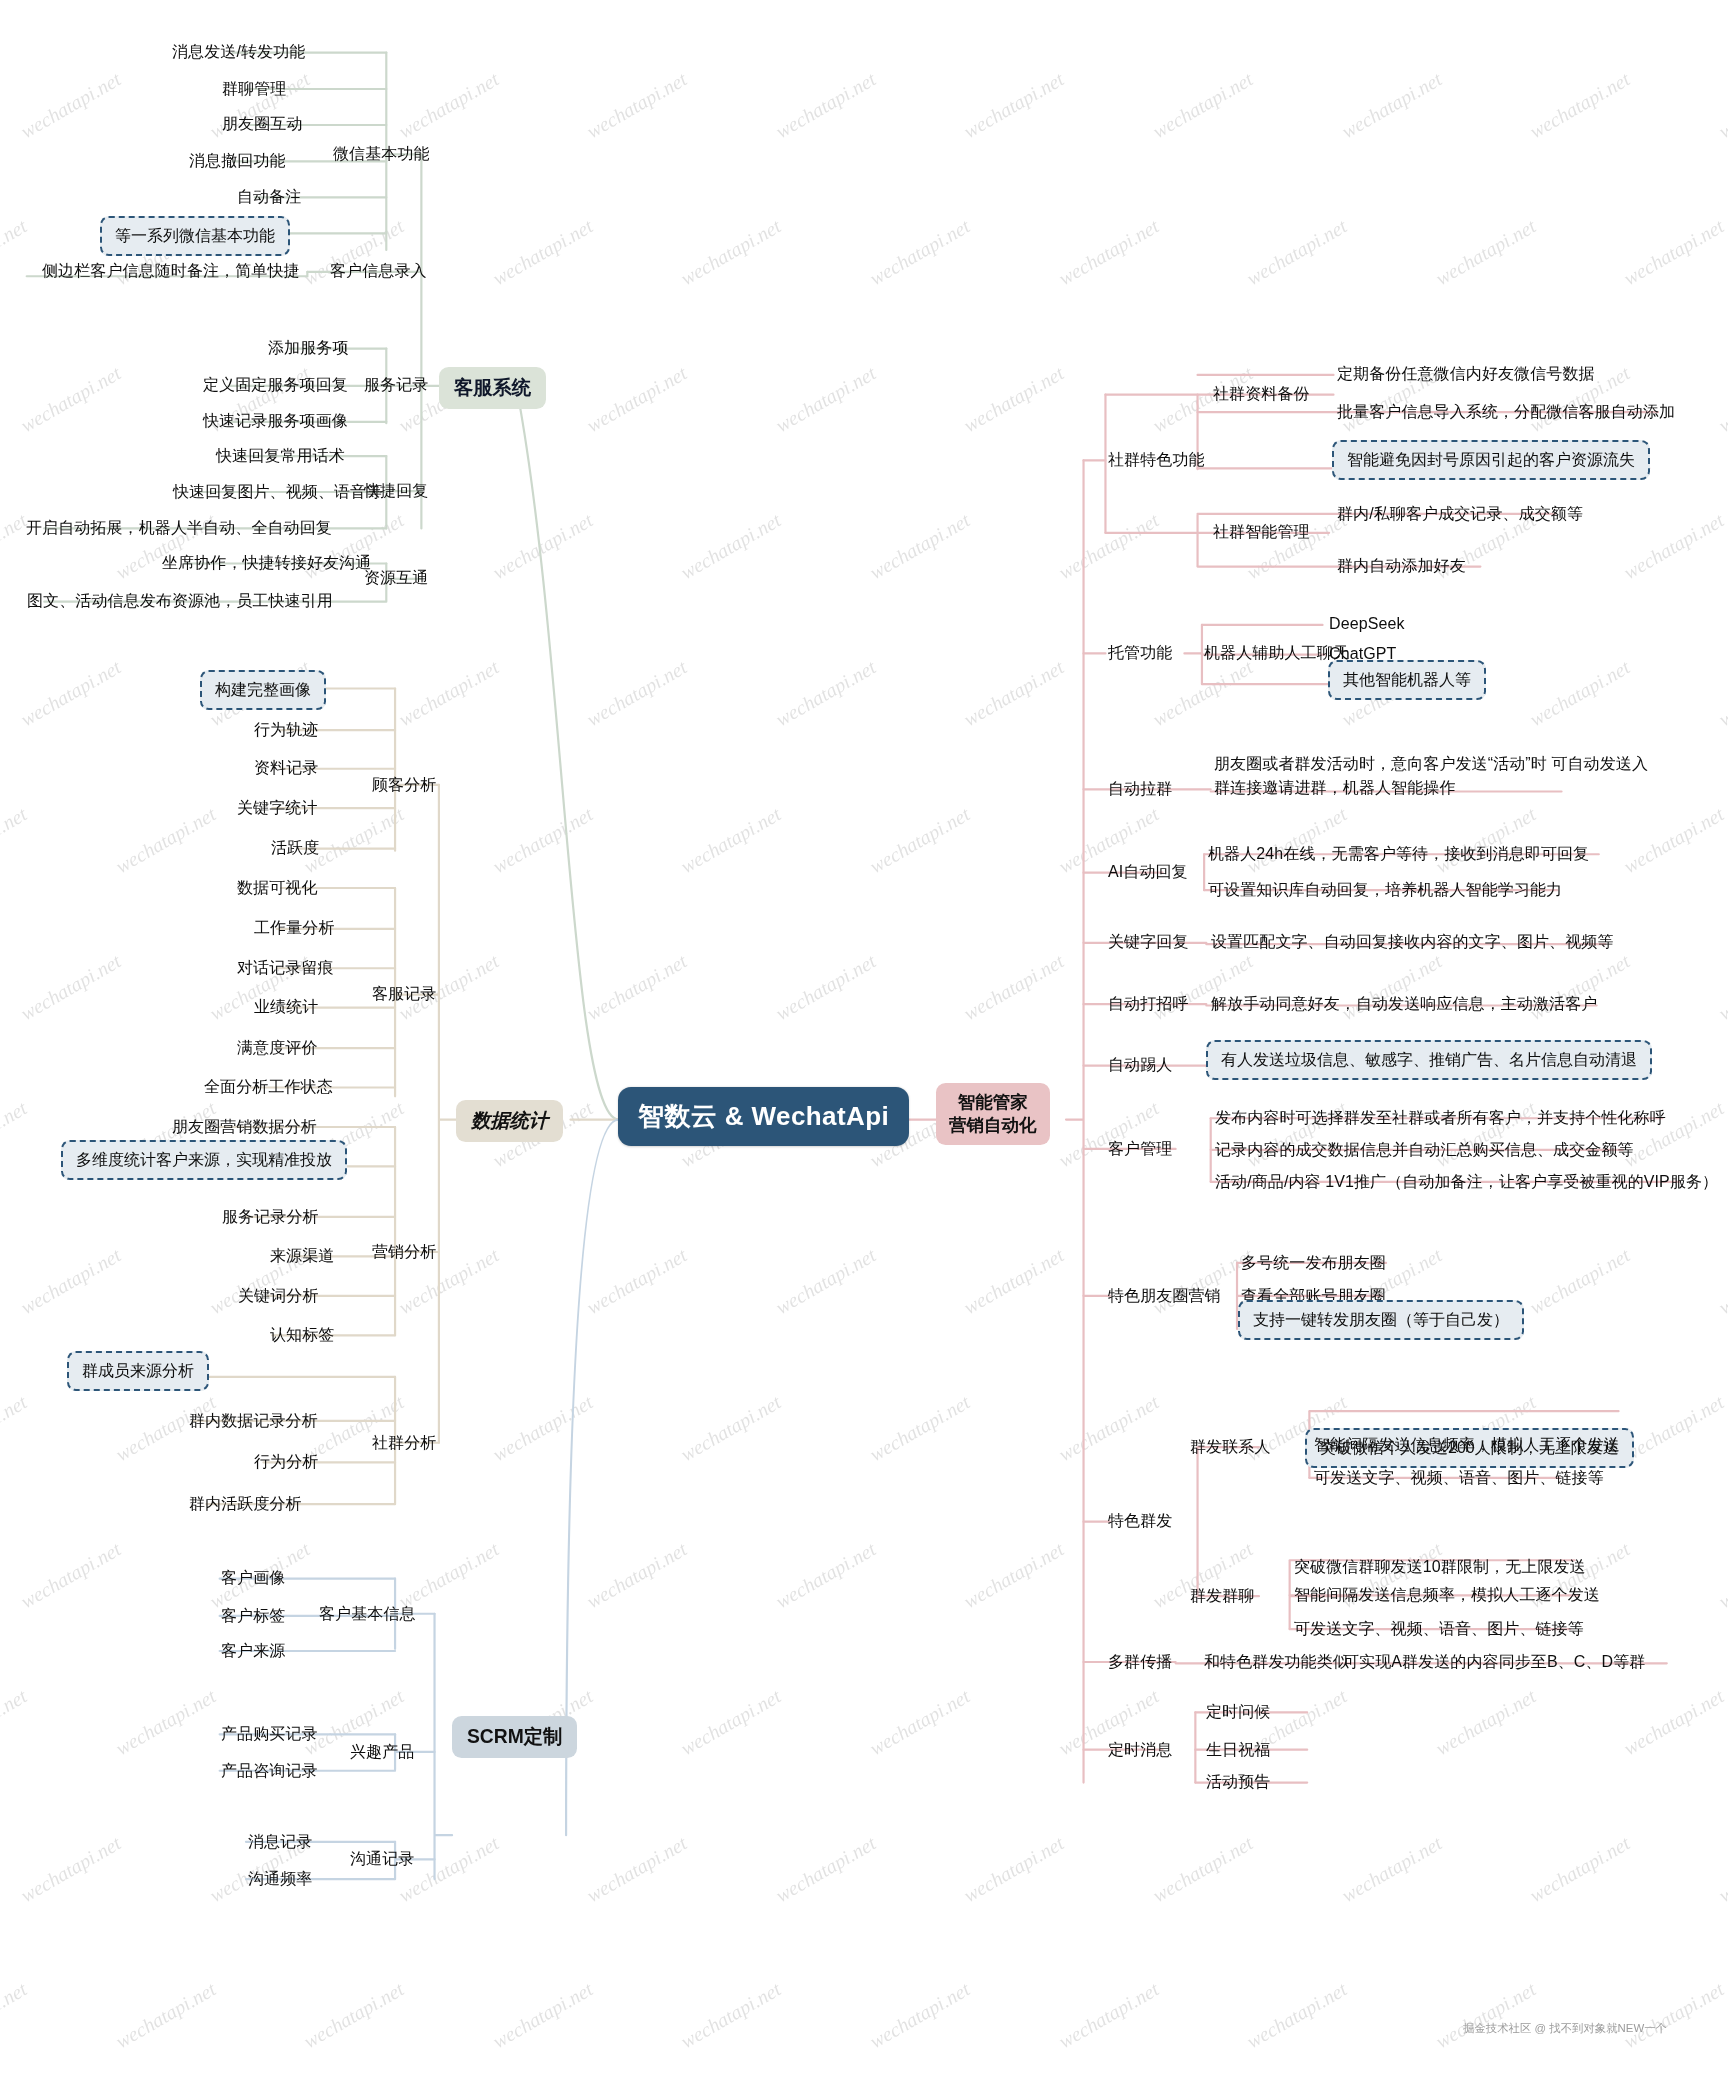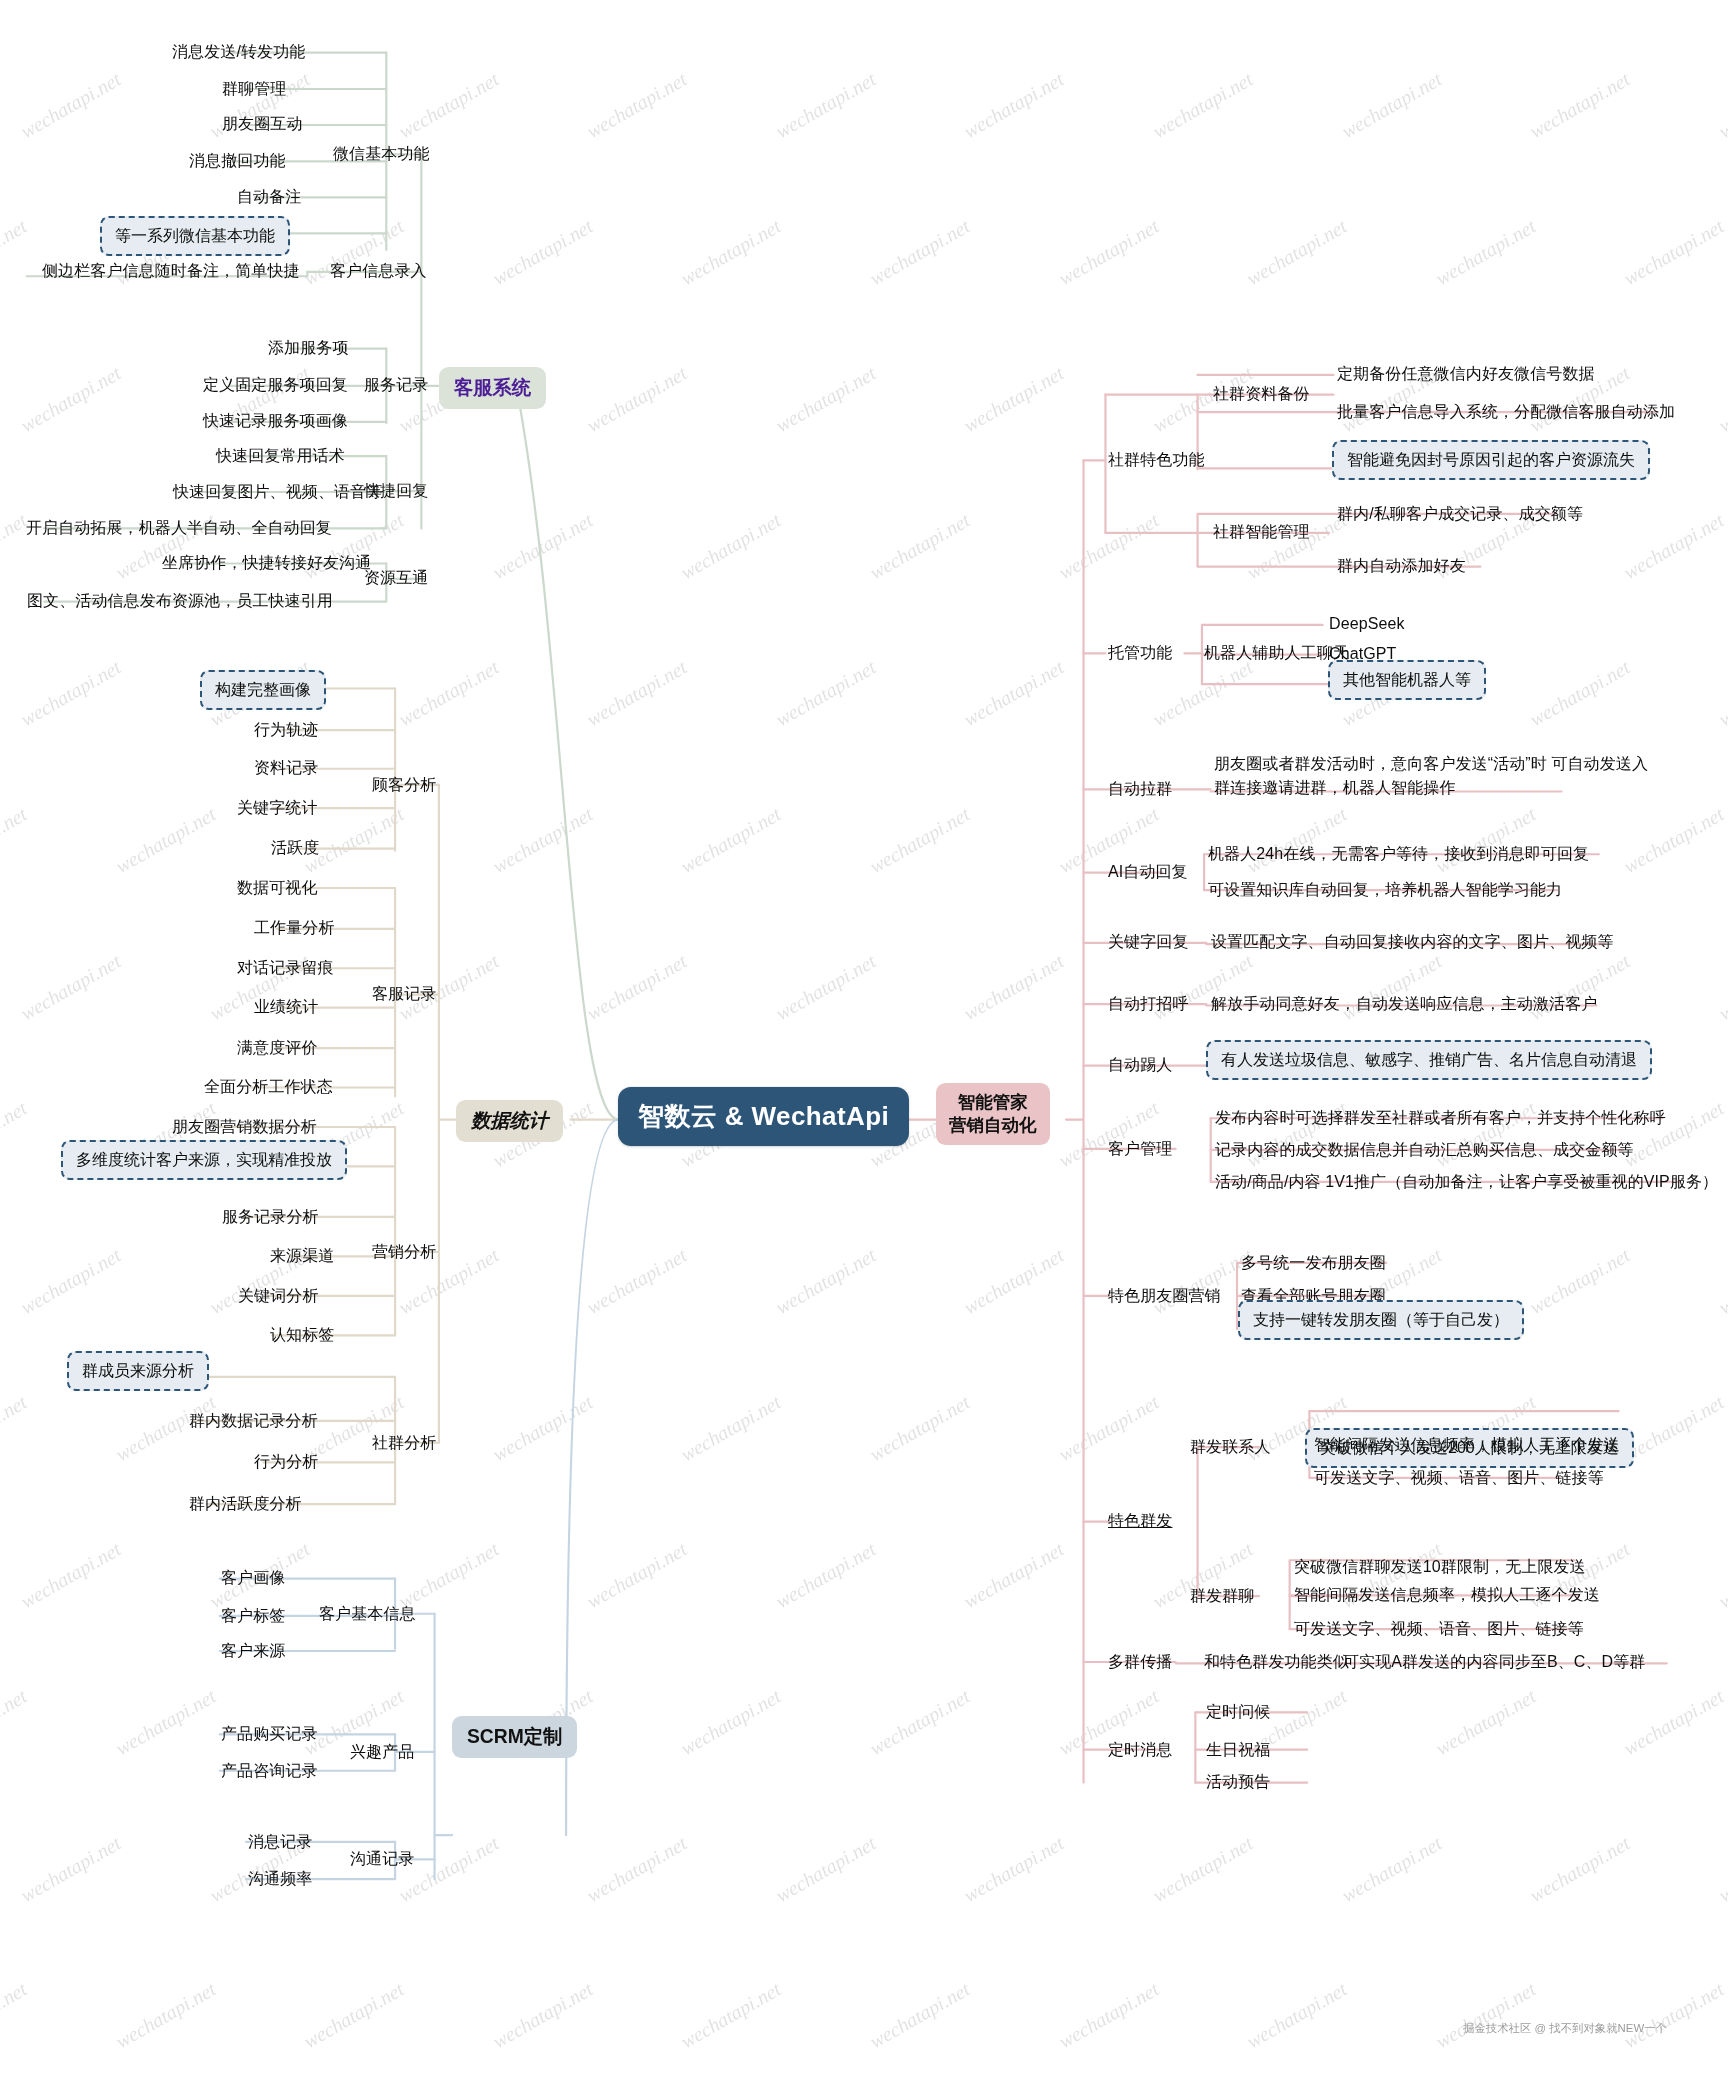--- a/index.html
+++ b/index.html
@@ -38,21 +38,21 @@
   
   .pill {
     border-radius:9.6px; padding:8.8px 15px;
     font-size:19.3px; font-weight:700;
   }
   .pill.root {
     background:#2c5578; color:#ffffff; font-size:26px;
     border-radius:13px; padding:13px 20px; letter-spacing:0.4px;
     box-shadow:0 0.9px 2.2px rgba(0,0,0,.18);
   }
-  .pill.green   { background:#dbe3d8; color:#4c1d95; }
+  .pill.green   { background:#dbe3d8; color:#0f172a; }
   .pill.beige   { background:#e3ded2; color:#111;font-style:italic; }
   .pill.bluegry { background:#ccd6de; color:#111; }
   .pill.pink    { background:#e9c3c5; color:#111; font-size:17.5px;
                   text-align:center; display:block; line-height:1.3;
                   padding:8px 13px; }
 
   
   .hl {
     border:2.2px dashed #2c5578; border-radius:8.8px;
     background:#e6ecf1; padding:8px 13px;
@@ -458,21 +458,21 @@
   <div class="node t" style="left:1108px; top:1139px;">客户管理</div>
   <div class="node t" style="left:1215px; top:1108px;">发布内容时可选择群发至社群或者所有客户，并支持个性化称呼</div>
   <div class="node t" style="left:1215px; top:1140px;">记录内容的成交数据信息并自动汇总购买信息、成交金额等</div>
   <div class="node t" style="left:1215px; top:1172px;">活动/商品/内容 1V1推广（自动加备注，让客户享受被重视的VIP服务）</div>
 
   <div class="node t" style="left:1108px; top:1286px;">特色朋友圈营销</div>
   <div class="node t" style="left:1241px; top:1253px;">多号统一发布朋友圈</div>
   <div class="node t" style="left:1241px; top:1286px;">查看全部账号朋友圈</div>
   <div class="node hl" style="left:1238px; top:1300px;">支持一键转发朋友圈（等于自己发）</div>
 
-  <div class="node t" style="left:1108px; top:1511px;text-decoration:underline;">特色群发</div>
+  <div class="node t" style="left:1108px; top:1511px;">特色群发</div>
   <div class="node t" style="left:1190px; top:1437px;">群发联系人</div>
   <div class="node hl" style="left:1305px; top:1428px;">突破微信个人发送200人限制，无上限发送</div>
   <div class="node t" style="left:1314px; top:1435px;">智能间隔发送信息频率，模拟人工逐个发送</div>
   <div class="node t" style="left:1314px; top:1468px;">可发送文字、视频、语音、图片、链接等</div>
 
   <div class="node t" style="left:1190px; top:1586px;">群发群聊</div>
   <div class="node t" style="left:1294px; top:1550px;margin-top:7px;">突破微信群聊发送10群限制，无上限发送</div>
   <div class="node t" style="left:1294px; top:1585px;">智能间隔发送信息频率，模拟人工逐个发送</div>
   <div class="node t" style="left:1294px; top:1619px;">可发送文字、视频、语音、图片、链接等</div>
 

